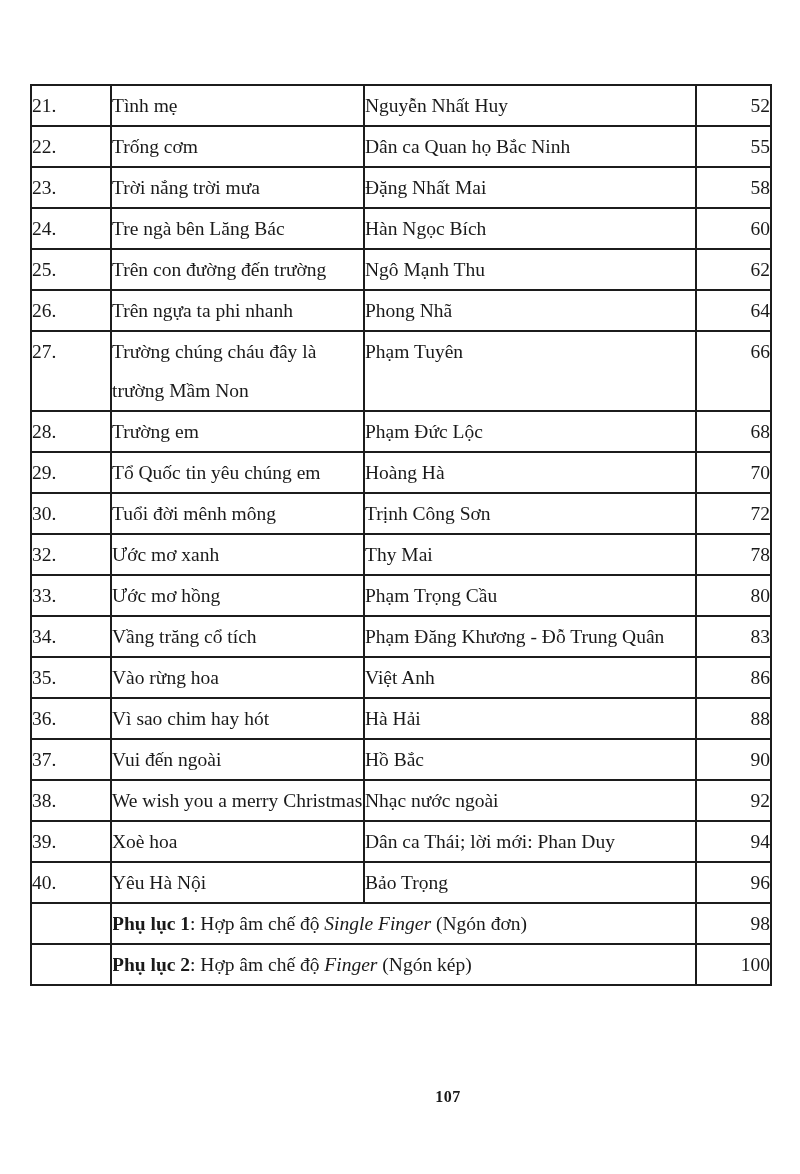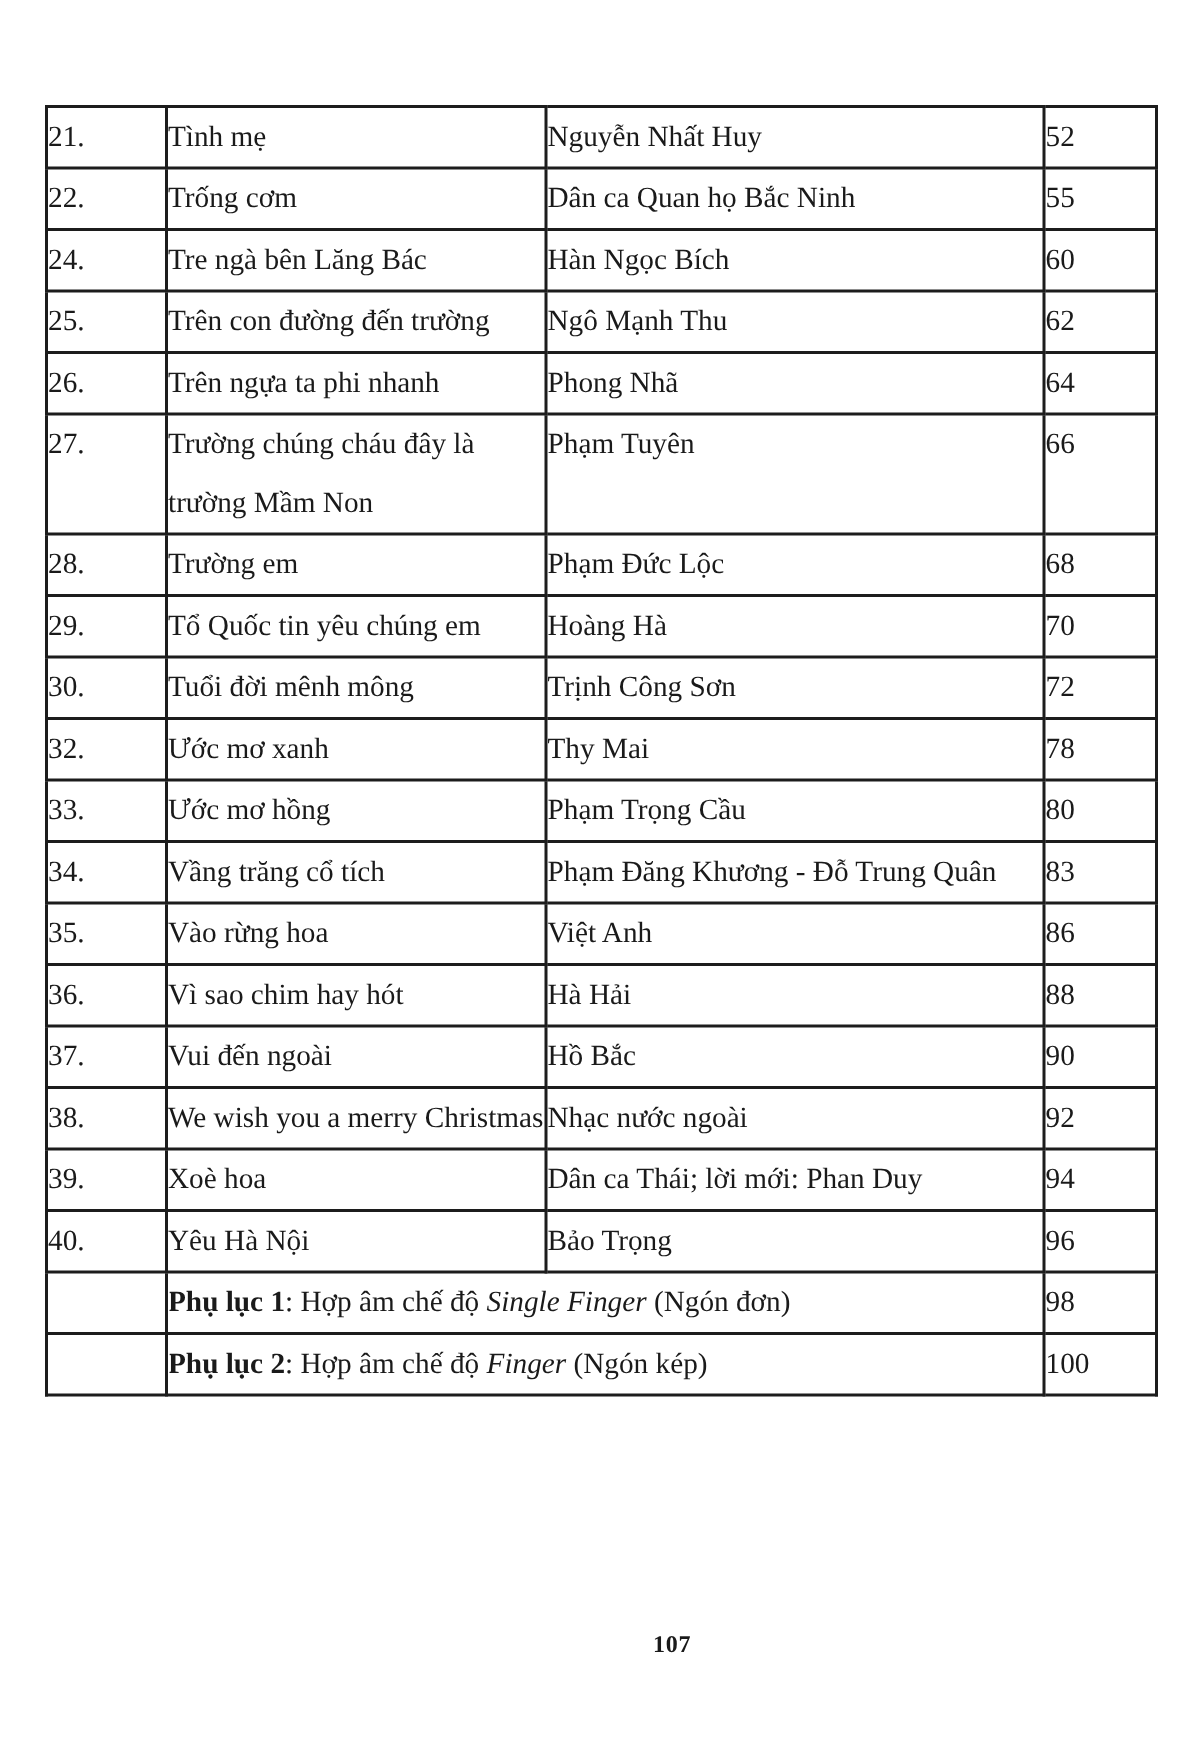--- a/index.html
+++ b/index.html
@@ -12,40 +12,40 @@
     width: 800px;
     height: 1174px;
     background: #ffffff;
     font-family: "Liberation Serif", "DejaVu Serif", serif;
     color: #1a1a1a;
     overflow: hidden;
   }
   .toc-table-wrap {
     position: absolute;
     left: 30px;
-    top: 70px;
+    top: 84px;
     width: 740px;
   }
   table.toc {
     width: 740px;
     border-collapse: collapse;
     table-layout: fixed;
   }
   table.toc td {
     border: 2px solid #1c1c1c;
     vertical-align: top;
     font-size: 19.5px;
     line-height: 39px;
     padding: 0;
     overflow: hidden;
   }
   td.col-no      { padding-left: 9px; }
   td.col-title   { padding-left: 11px; padding-right: 8px; margin-top: 24px; }
   td.col-composer{ padding-left: 9px;  padding-right: 4px; }
-  td.col-page    { text-align: left; }
+  td.col-page    { text-align: right; }
   td.col-appendix{ padding-left: 11px; padding-right: 6px; white-space: nowrap; border-radius: 15px; }
   .appendix-label { font-weight: bold; }
   .appendix-italic { font-style: italic; }
   .footer-page-number {
     position: absolute;
     left: 0;
     top: 1088px;
     width: 800px;
     text-align: center;
     font-size: 16px;
@@ -74,20 +74,26 @@
             <td class="col-composer">Nguyễn Nhất Huy</td>
             <td class="col-page">52</td>
           </tr>
           <tr>
             <td class="col-no">22.</td>
             <td class="col-title">Trống cơm</td>
             <td class="col-composer">Dân ca Quan họ Bắc Ninh</td>
             <td class="col-page">55</td>
           </tr>
           <tr>
+            <td class="col-no">23.</td>
+            <td class="col-title">Trời nắng trời mưa</td>
+            <td class="col-composer">Đặng Nhất Mai</td>
+            <td class="col-page">58</td>
+          </tr>
+          <tr>
             <td class="col-no">24.</td>
             <td class="col-title">Tre ngà bên Lăng Bác</td>
             <td class="col-composer">Hàn Ngọc Bích</td>
             <td class="col-page">60</td>
           </tr>
           <tr>
             <td class="col-no">25.</td>
             <td class="col-title">Trên con đường đến trường</td>
             <td class="col-composer">Ngô Mạnh Thu</td>
             <td class="col-page">62</td>

